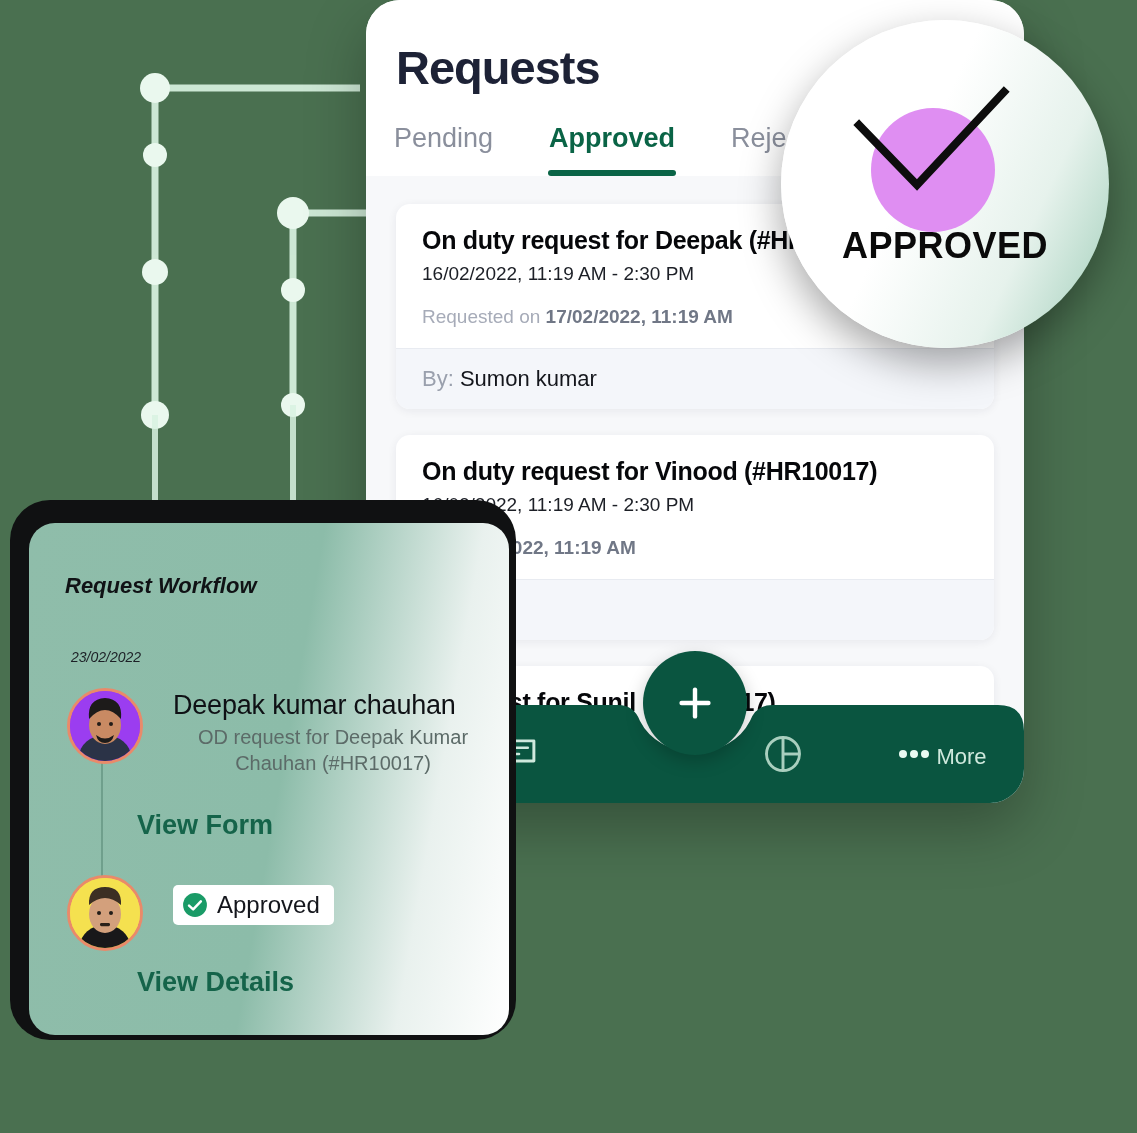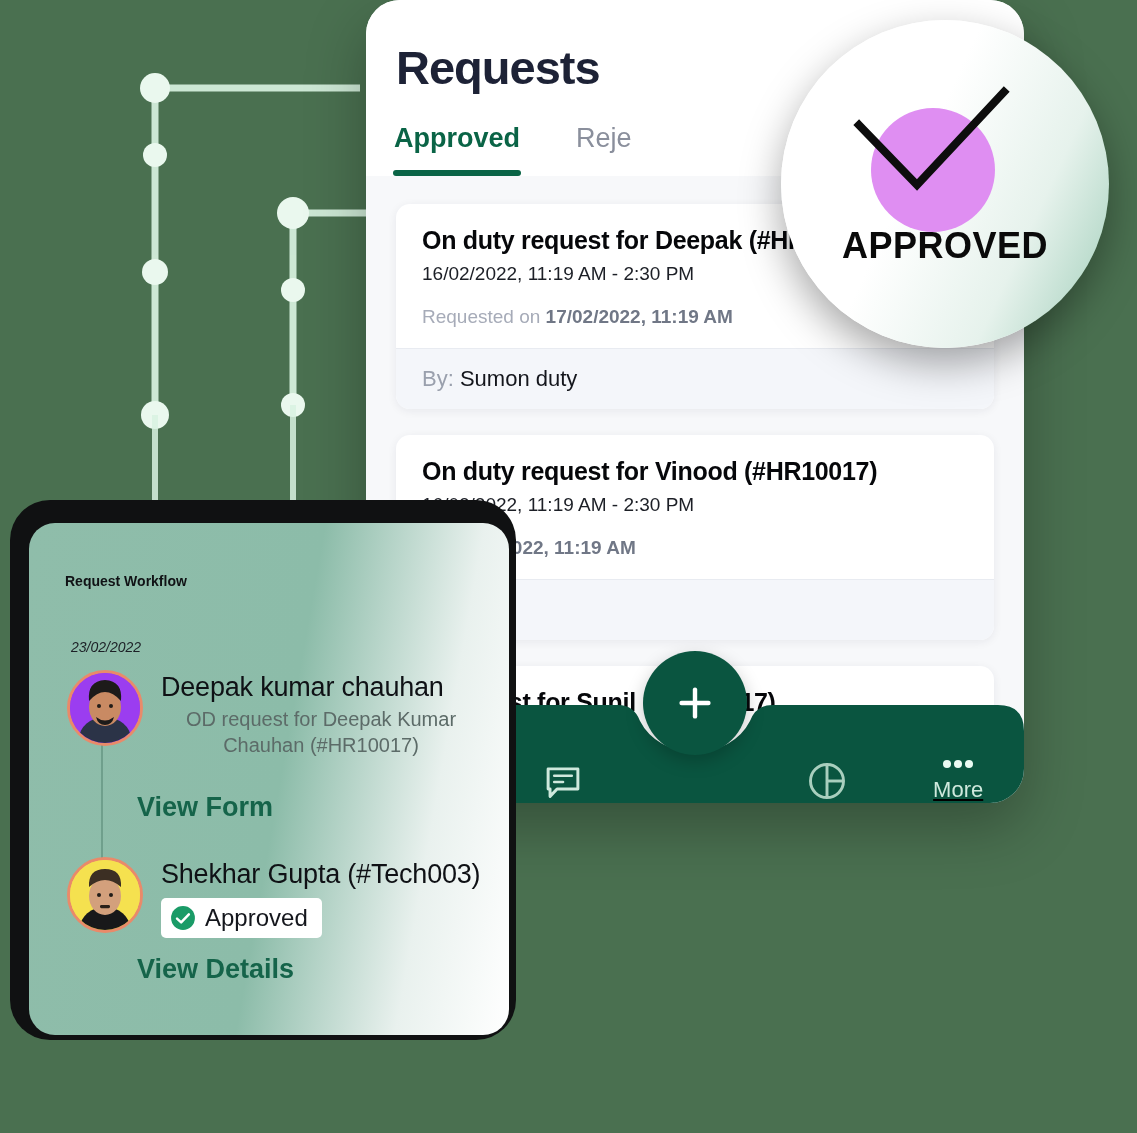--- a/index.html
+++ b/index.html
@@ -47,21 +47,21 @@
   .req-meta b{color:#707786;font-weight:bold;}
   .req-foot{
     background:#f4f6fa;border-top:1px solid #e8ebf1;
     padding:17px 26px;font-size:22px;color:#9aa0ad;white-space:nowrap;
   }
   .req-foot span{color:#14161c;}
   
   .nav-wrap{position:absolute;left:0;bottom:0;width:658px;height:98px;}
   .nav-bg{position:absolute;left:0;bottom:0;width:658px;height:98px;}
   .nav-items{position:absolute;left:0;bottom:0;width:658px;height:98px;display:flex;align-items:center;}
-  .nav-item{flex:1;display:flex;flex-direction:column;align-items:center;justify-content:flex-end;height:100%;text-decoration:underline;}
+  .nav-item{flex:1;display:flex;flex-direction:row;align-items:center;justify-content:flex-start;height:100%;}
   .nav-item.spacer{pointer-events:none;}
   .nav-label{font-size:22px;color:#cfe9dd;margin-top:5px;}
   .fab{
     position:absolute;left:50%;transform:translateX(-50%);bottom:48px;
     width:104px;height:104px;border-radius:50%;
     background:#0a5540;display:flex;align-items:center;justify-content:center;
     box-shadow:0 6px 18px rgba(0,0,0,.22);
   }
   
   .badge{
@@ -81,23 +81,23 @@
   
   .wf-shadow{
     position:absolute;left:10px;top:500px;width:506px;height:540px;
     border-radius:40px;background:#101112;
   }
   .wf{
     position:absolute;left:29px;top:523px;width:480px;height:512px;
     border-radius:26px;overflow:hidden;
     background:linear-gradient(100deg,#8fbdaa 0%,#8cbca9 52%,#e9f1ee 80%,#ffffff 100%);
   }
-  .wf-title{font-size:14px;font-weight:bold;color:#101215;margin:50px 0 16px 36px;}
+  .wf-title{font-size:22px;font-weight:bold;color:#101215;margin:50px 0 16px 36px;font-style:italic;}
   .wf-date{font-size:14px;color:#1c2026;margin:50px 0 0 42px;font-style:italic;}
-  .wf-row{display:flex;margin:15px 0 0 38px;position:relative;}
+  .wf-row{display:flex;margin:23px 0 0 38px;position:relative;gap:12px;}
   .avatar{
     width:70px;height:70px;border-radius:50%;flex:0 0 70px;
     border:3px solid #e98a6a;overflow:hidden;position:relative;
   }
   .wf-text{margin-left:18px;padding-top:2px;}
   .wf-name{font-size:27px;color:#0f1115;letter-spacing:-.2px;}
   .wf-sub{font-size:20px;color:#5c6b68;margin-top:4px;line-height:1.28;max-width:320px;text-align:center;}
   .wf-link{font-size:27px;font-weight:bold;color:#15644a;margin:34px 0 0 108px;}
   .approved-chip{
     display:inline-flex;align-items:center;background:#ffffff;
@@ -128,34 +128,35 @@
     <path d="M155 415 V520"></path>
     <path d="M293 405 V500"></path>
   </g>
 </svg>
 
 <div class="phone">
 
   <div class="phone-head">
     <div class="page-title">Requests</div>
     <div class="tabs">
+      <div class="tab">Pending</div>
       <div class="tab active">Approved</div>
       <div class="tab">Reje</div>
     </div>
   </div>
 
   <div class="phone-body">
 
     <div class="req-card">
       <div class="req-main">
         <div class="req-title">On duty request for Deepak (#HR</div>
         <div class="req-time">16/02/2022, 11:19 AM - 2:30 PM</div>
         <div class="req-meta"><span>Requested on </span><b>17/02/2022, 11:19 AM</b></div>
       </div>
-      <div class="req-foot"><span style="color:#9aa0ad">By: </span><span>Sumon duty</span></div>
+      <div class="req-foot"><span style="color:#9aa0ad">By: </span><span>Sumon kumar</span></div>
     </div>
 
     <div class="req-card">
       <div class="req-main">
         <div class="req-title">On duty request for Vinood (#HR10017)</div>
         <div class="req-time">16/02/2022, 11:19 AM - 2:30 PM</div>
         <div class="req-meta"><span>on </span><b>17/02/2022, 11:19 AM</b></div>
       </div>
       <div class="req-foot"><span>on gupta</span></div>
     </div>
@@ -260,21 +261,20 @@
           <rect width="70" height="70" fill="#f5e14f"></rect>
           <ellipse cx="35" cy="68" rx="25" ry="21" fill="#18181a"></ellipse>
           <ellipse cx="35" cy="36" rx="16" ry="19" fill="#d3a07c"></ellipse>
           <path d="M19 27 q16 -14 32 0 q1 -18 -16 -18 q-17 0 -16 18Z" fill="#3c2f23"></path>
           <rect x="30" y="45" width="10" height="3.2" rx="1.4" fill="#2a2018"></rect>
           <circle cx="29" cy="35" r="2" fill="#221c18"></circle>
             <circle cx="41" cy="35" r="2" fill="#221c18"></circle>
         </svg>
       </div>
       <div class="wf-text">
-        <div class="wf-name">Shekhar Gupta (#Tech003)</div>
         <div class="approved-chip">
           <svg width="26" height="26" viewBox="0 0 24 24">
             <circle cx="12" cy="12" r="11" fill="#1a9b67"></circle>
             <polyline points="6.5,12.5 10.3,16 17.4,8.6" fill="none" stroke="#ffffff" stroke-width="2.3" stroke-linecap="round" stroke-linejoin="round"></polyline>
           </svg>
           <span class="chip-text">Approved</span>
         </div>
       </div>
     </div>
 

